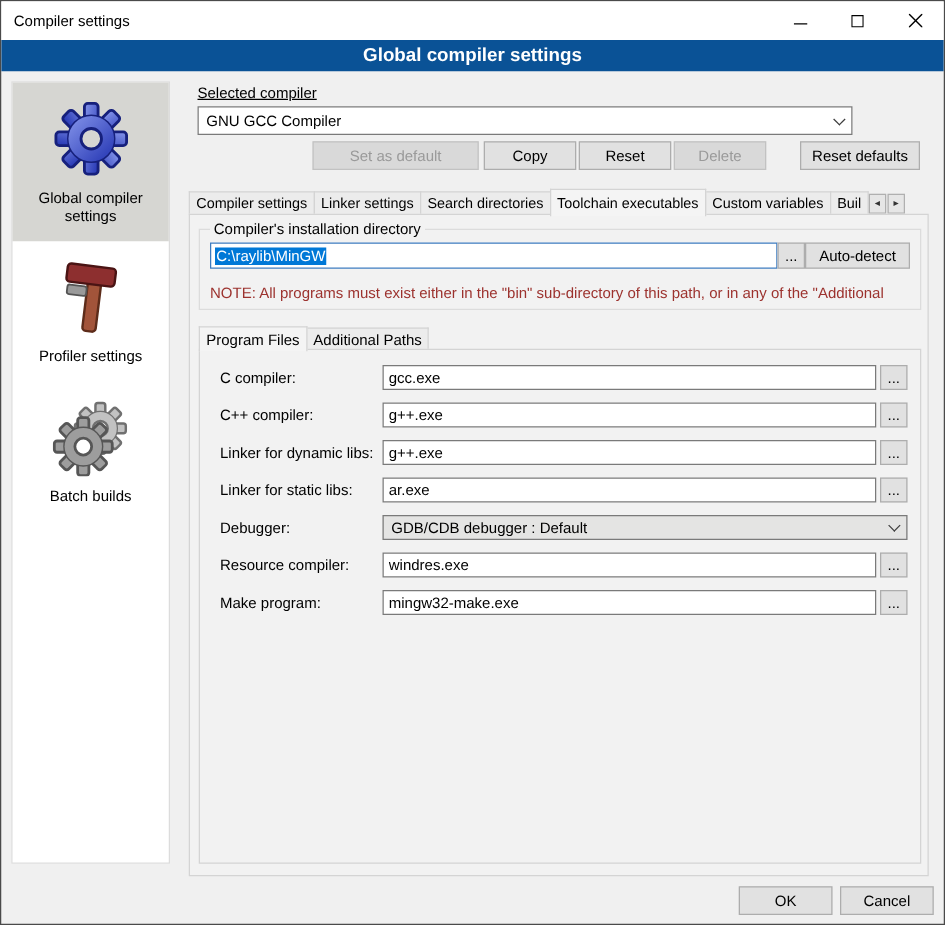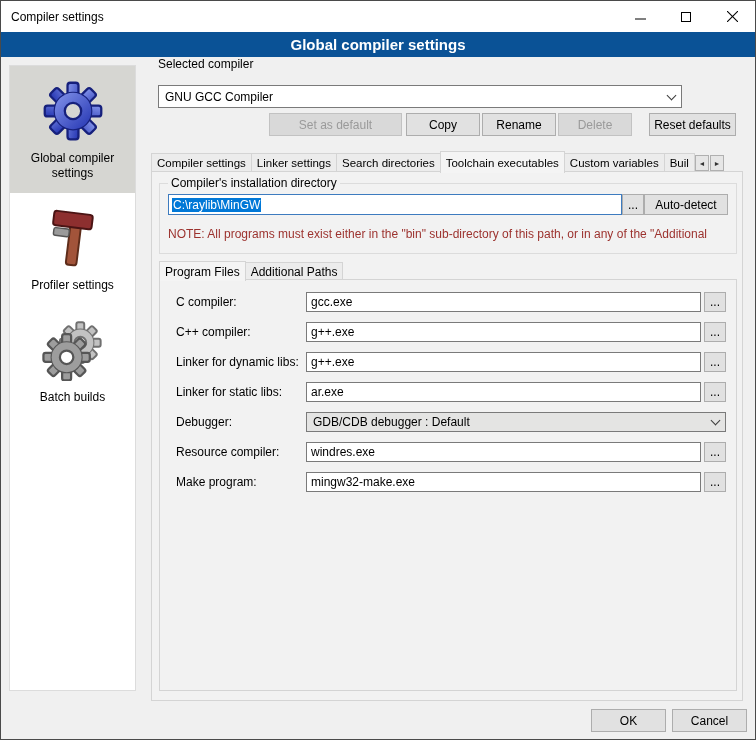--- a/index.html
+++ b/index.html
@@ -37,47 +37,47 @@
   .btn.disabled { color:#9a9a9a; background:#d9d9d9; border-color:#c2c2c2; }
   .combo { display:flex; align-items:center; border:1px solid #7a7a7a;
     background:#ffffff; padding:0 6px; }
   .combo.gray { background:#e4e4e3; }
   .chev { width:7px; height:7px; border-right:1.5px solid #3c3c3c;
     border-bottom:1.5px solid #3c3c3c; transform:rotate(45deg); margin-left:auto; margin-top:-3px; }
   input.text { border:1px solid #7a7a7a; background:#fff; height:20px;
     padding:8px 4px; font:inherit; }
 
   
-  .lbl-selected { position:absolute; left:157px; top:56px; }
+  .lbl-selected { position:absolute; left:157px; top:66px;text-decoration:underline; }
   .compiler-combo { position:absolute; left:157px; top:84px; width:524px; height:23px; }
   .btn-row { position:absolute; left:157px; top:112px; width:578px;
     display:flex; justify-content:flex-end; align-items:center; }
   .btn-setdefault { width:133px; margin-right:4px; }
   .btn-copy, .btn-rename, .btn-delete { width:74px; margin-right:2px; }
-  .btn-reset { width:87px; margin-left:15px; margin-right:0; }
+  .btn-reset { width:96px; margin-left:25px; margin-right:0; }
 
   
   .tabs { position:absolute; left:150px; top:149px; width:592px; height:22px;
     display:flex; align-items:flex-end; }
   .tab { height:19px; display:flex; align-items:center; padding:0 5px;
     font-size:11.5px; background:#ececec; border:1px solid #d4d4d4;
     border-bottom:none; margin-right:-1px; white-space:nowrap; }
   .tab.active { height:22px; background:#f4f4f4; position:relative; z-index:3; margin-bottom:-1px; }
   .tab.clipped { max-width:40px; overflow:hidden; }
   .tab-arrow { width:14px; height:16px; margin-bottom:1px; margin-left:1px;
     background:#e6e6e6; border:1px solid #b0b0b0; font-size:7px;
     display:flex; align-items:center; justify-content:center; color:#333; }
   .tab-arrow:first-of-type { margin-left:auto; }
 
   
   .tabpanel { position:absolute; left:150px; top:170px; width:592px; height:530px;
     border:1px solid #d4d4d4; background:#f2f2f2; z-index:2; }
 
   fieldset.groupbox { position:absolute; left:7px; top:4px; width:578px;
-    border:1px solid #dcdcdc; padding:4px 8px 12px; }
+    border:1px solid #dcdcdc; padding:4px 8px 6px; }
   fieldset.groupbox legend { padding:0 3px; font-size:12px; }
   .dir-row { display:flex; align-items:center; }
   .fake-input { flex:1; height:21px; border:1px solid #3d7bbf; background:#fff;
     display:flex; align-items:center; padding:0 3px; overflow:hidden; }
   .fake-input .sel { background:#0078d7; color:#fff; padding:0 1px; white-space:nowrap; }
   .browse-btn { width:22px; height:21px; flex:none; }
   .autodetect-btn { width:84px; height:21px; flex:none; }
   .note { margin-top:12px; color:#9c322e; white-space:nowrap; overflow:hidden; }
 
   
@@ -183,21 +183,21 @@
 
   <span class="lbl-selected">Selected compiler</span>
   <div class="combo compiler-combo">
     <span>GNU GCC Compiler</span>
     <span class="chev"></span>
   </div>
 
   <div class="btn-row">
     <div class="btn btn-setdefault disabled">Set as default</div>
     <div class="btn btn-copy">Copy</div>
-    <div class="btn btn-rename">Rename</div>
+    <div class="btn btn-rename">Reset</div>
     <div class="btn btn-delete disabled">Delete</div>
     <div class="btn btn-reset">Reset defaults</div>
   </div>
 
   <div class="tabs">
     <div class="tab">Compiler settings</div>
     <div class="tab">Linker settings</div>
     <div class="tab">Search directories</div>
     <div class="tab active">Toolchain executables</div>
     <div class="tab">Custom variables</div>

